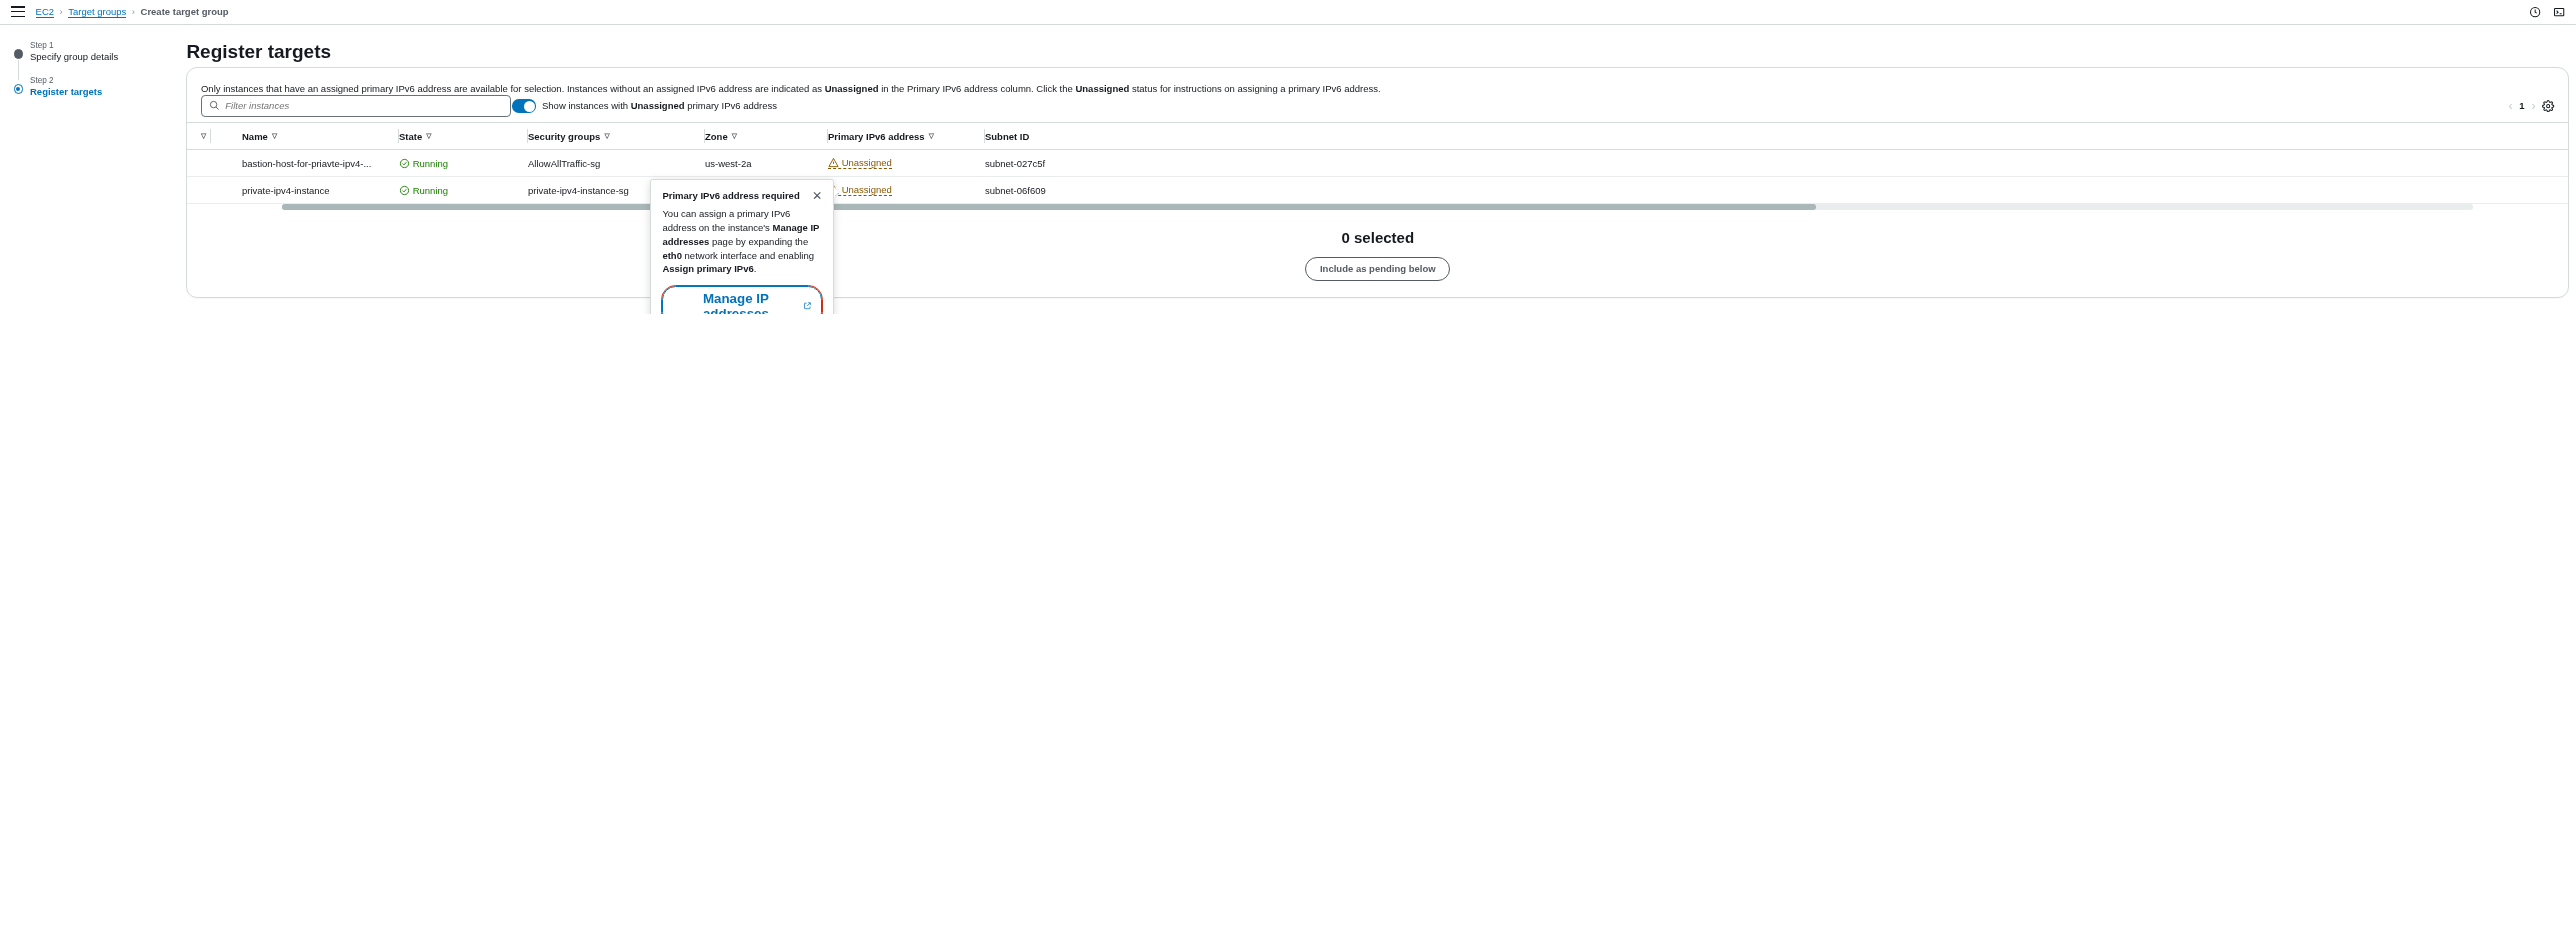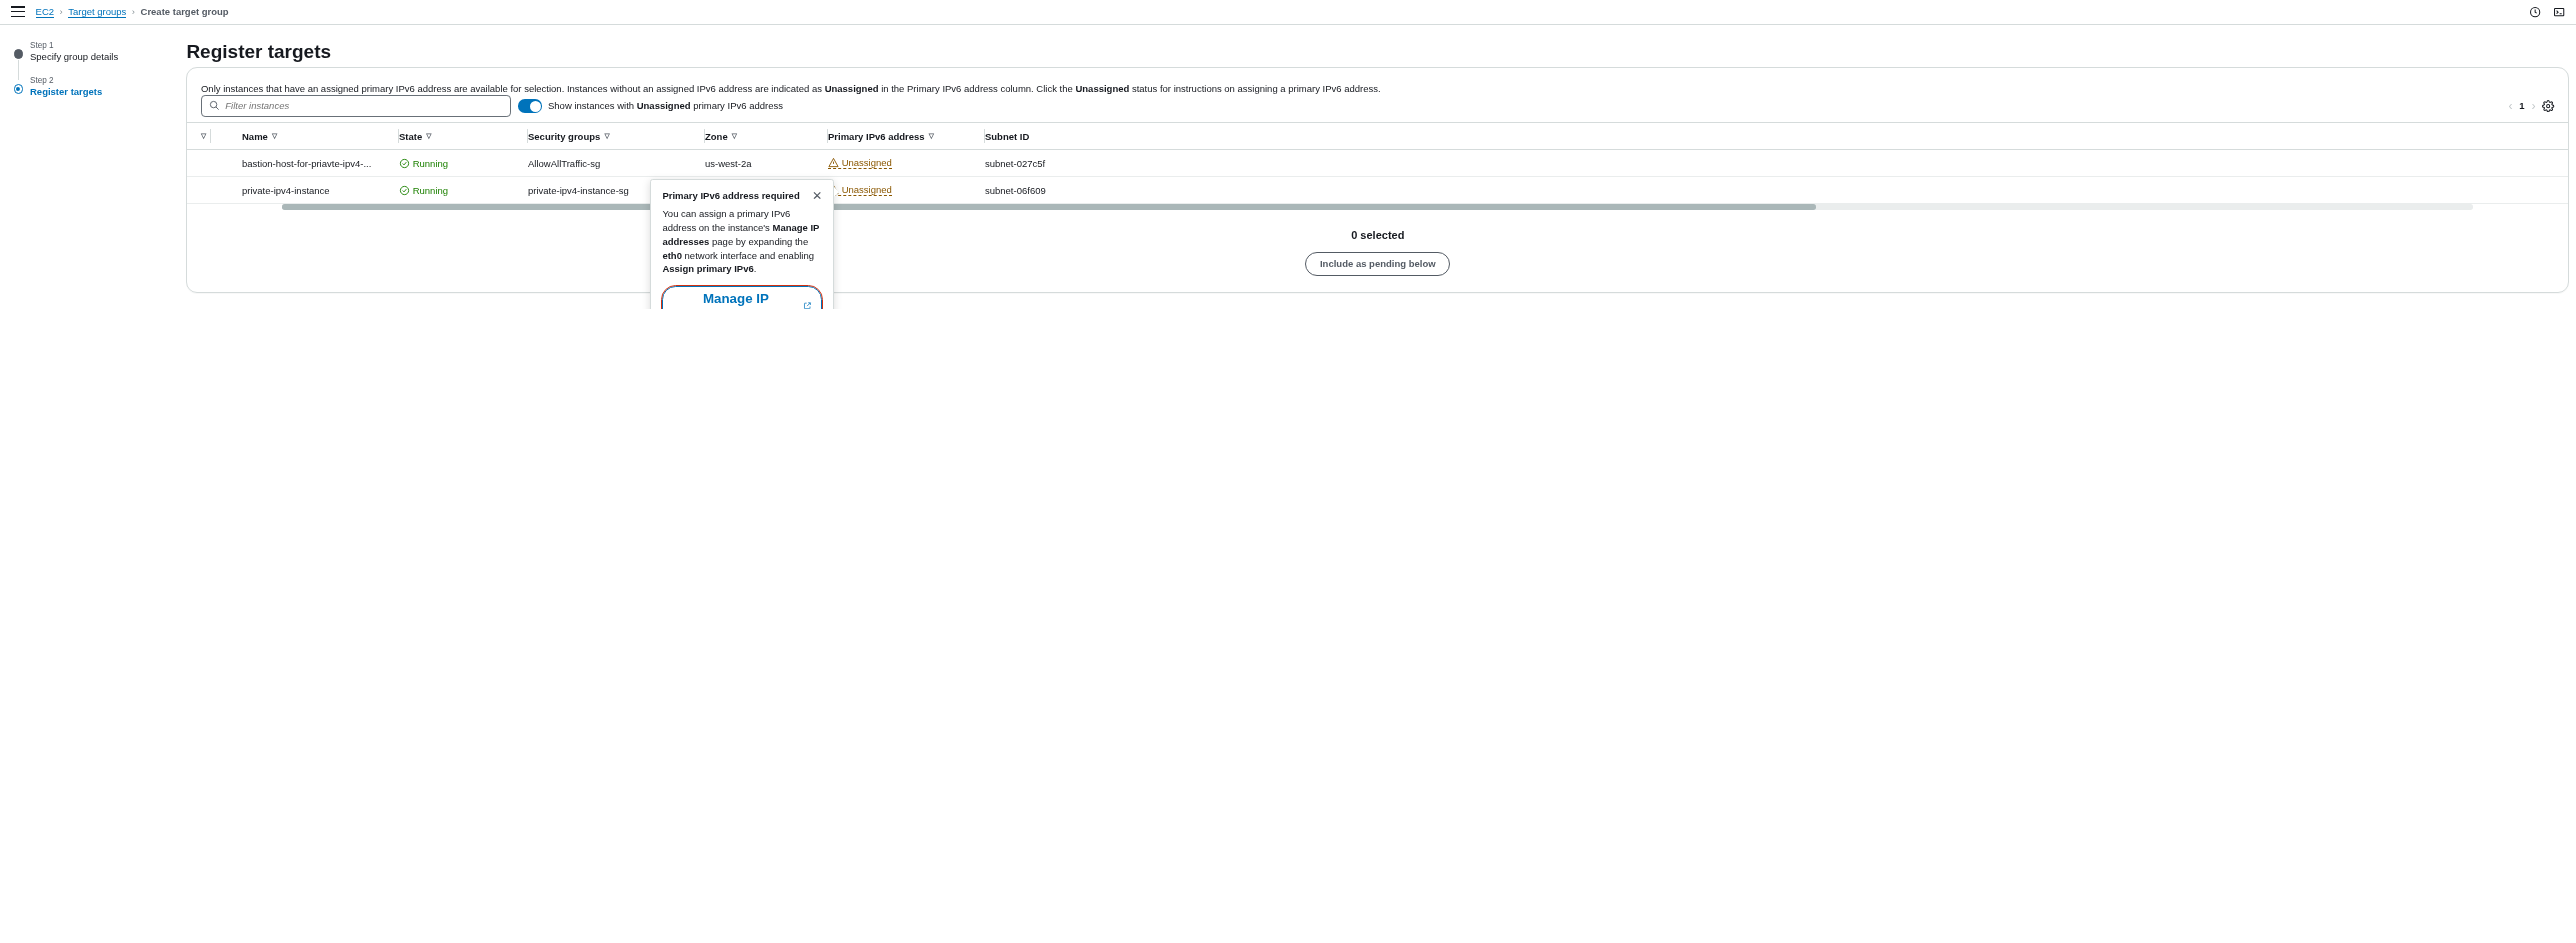--- a/index.html
+++ b/index.html
@@ -32,21 +32,21 @@
   .page-desc { font-size: 9.5px; color: #16191f; margin-bottom: 12.3px; }
 
   .panel { border: 0.7px solid #d5dbdb; border-radius: 11px; padding: 13.6px 0 16.4px 0; margin-right: 6.8px; box-shadow: 0 0.7px 0.7px rgba(0,0,0,0.03); }
   .panel-inner { padding: 0 13.6px; }
   .panel-header { display: flex; align-items: flex-start; margin-bottom: 6.8px; }
   .panel-header h2 { font-size: 13.6px; font-weight: 700; }
   .panel-header .count { color: #545b64; font-weight: 400; }
   .panel-note { font-size: 9.5px; color: #16191f; line-height: 1.45; }
   .refresh-btn { margin-left: auto; width: 23px; height: 23px; border: 1.4px solid #0073bb; border-radius: 50%; display: flex; align-items: center; justify-content: center; cursor: pointer; }
 
-  .toolbar-row { display: flex; align-items: center; gap: 7px; margin-bottom: 5.5px; }
+  .toolbar-row { display: flex; align-items: center; gap: 1px; margin-bottom: 5.5px; }
   .search-box { display: flex; align-items: center; border: 0.7px solid #687078; border-radius: 4.1px; padding: 4.1px 6.8px; width: 310px; }
   .search-box input { border: none; outline: none; flex: 1; font-size: 9.5px; font-style: italic; color: #687078; }
   .search-box svg { margin-right: 5.5px; }
   .toggle-wrap { display: flex; align-items: center; gap: 5.5px; }
   .toggle { width: 24.5px; height: 13.6px; border-radius: 6.8px; background: #0073bb; position: relative; cursor: pointer; }
   .toggle::after { content: ""; position: absolute; right: 1.4px; top: 1.4px; width: 11px; height: 11px; border-radius: 50%; background: #fff; }
   .pager { margin-left: auto; display: flex; align-items: center; gap: 6.8px; }
   .pager .num { font-weight: 700; }
   .pager .chev { color: #879196; cursor: pointer; font-size: 12.3px; }
   .pager .chev.disabled { opacity: 0.5; }
@@ -60,21 +60,21 @@
   .sort-icon { font-size: 6.8px; color: #545b64; }
   .table-row { height: 27px; border-bottom: 0.7px solid #eaeded; position: relative; }
   .table-body { position: relative; }
   .cell { font-size: 9.5px; padding-right: 5.5px; overflow: hidden; text-overflow: ellipsis; white-space: nowrap; }
   .state-running { color: #1d8102; display: flex; align-items: center; gap: 2.7px; }
   .state-running svg { width: 11px; height: 11px; }
   .unassigned { color: #8a5700; border-bottom: 0.7px dashed #8a5700; display: inline-flex; align-items: center; gap: 2.7px; cursor: pointer; }
   .unassigned svg { width: 11px; height: 11px; }
   .hscroll { height: 5.5px; background: #eaeded; margin: 0 95px; border-radius: 2.7px; position: relative; }
   .hscroll .thumb { position: absolute; left: 0; width: 70%; height: 100%; background: #aab7b8; border-radius: 2.7px; }
-  .selected-text { text-align: center; font-weight: 700; margin-top: 19px; font-size: 11px; }
+  .selected-text { text-align: center; font-weight: 700; margin-top: 19px; font-size: 15px; }
   .ports-section { width: 184px; margin: 11px auto 6.8px auto; text-align: left; }
   .ports-section.center-wrap { width: 100%; display: flex; flex-direction: column; align-items: center; }
   .ports-section .inner { width: 184px;}
   .ports-label { font-weight: 700; font-size: 9.5px; }
   .ports-sub { font-size: 8.2px; color: #545b64; margin: 1.4px 0 4.1px 0; }
   .ports-input { width: 184px; border: 0.7px solid #687078; border-radius: 4.1px; padding: 4.8px 6.8px; font-size: 9.5px; }
   .ports-hint { font-size: 8.2px; color: #545b64; margin-top: 2.7px; }
   .pending-btn { display: block; margin: 11px auto 0 auto; border: 0.7px solid #545b64; border-radius: 13.6px; padding: 5.5px 13.6px; font-weight: 700; color: #545b64; background: #fff; cursor: pointer; font-size: 9.5px; }
 
   .popover { position: absolute; background: #fff; border: 0.7px solid #d5dbdb; border-radius: 2.7px; box-shadow: 0 2.7px 8.2px rgba(0,0,0,0.15); width: 184px; padding: 9.5px 11px; left: 463px; top: 29px; z-index: 10; }

